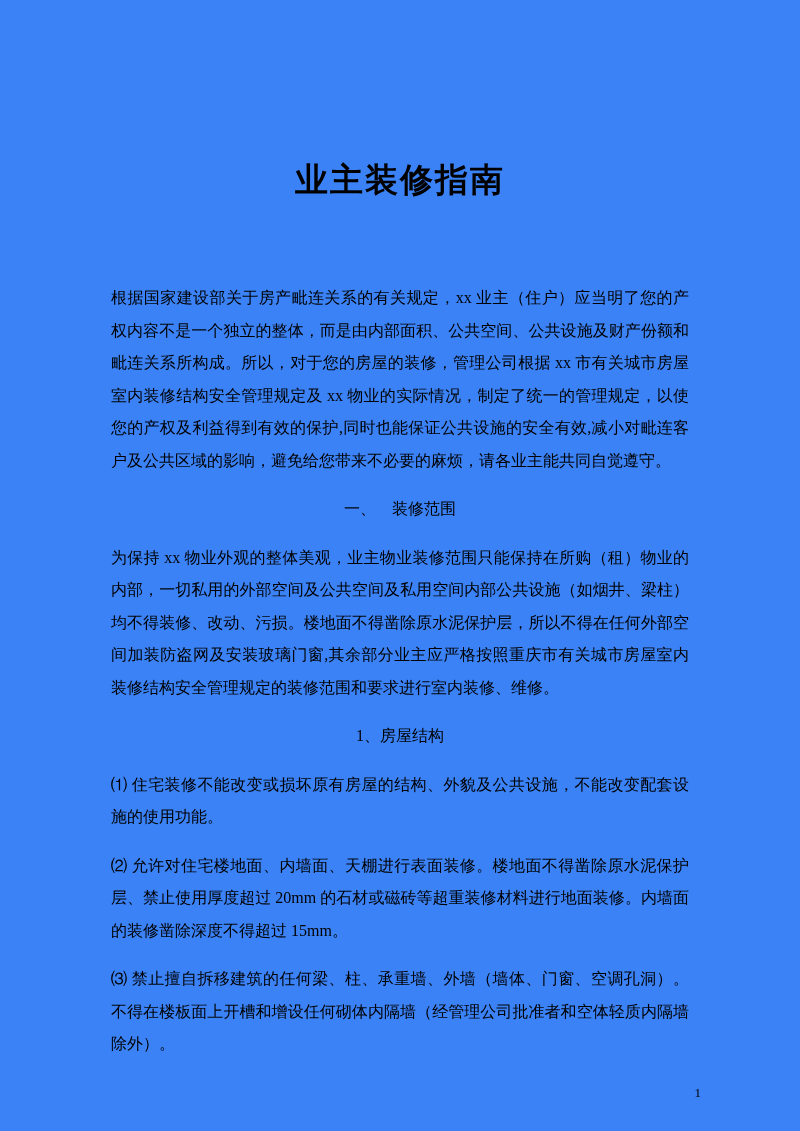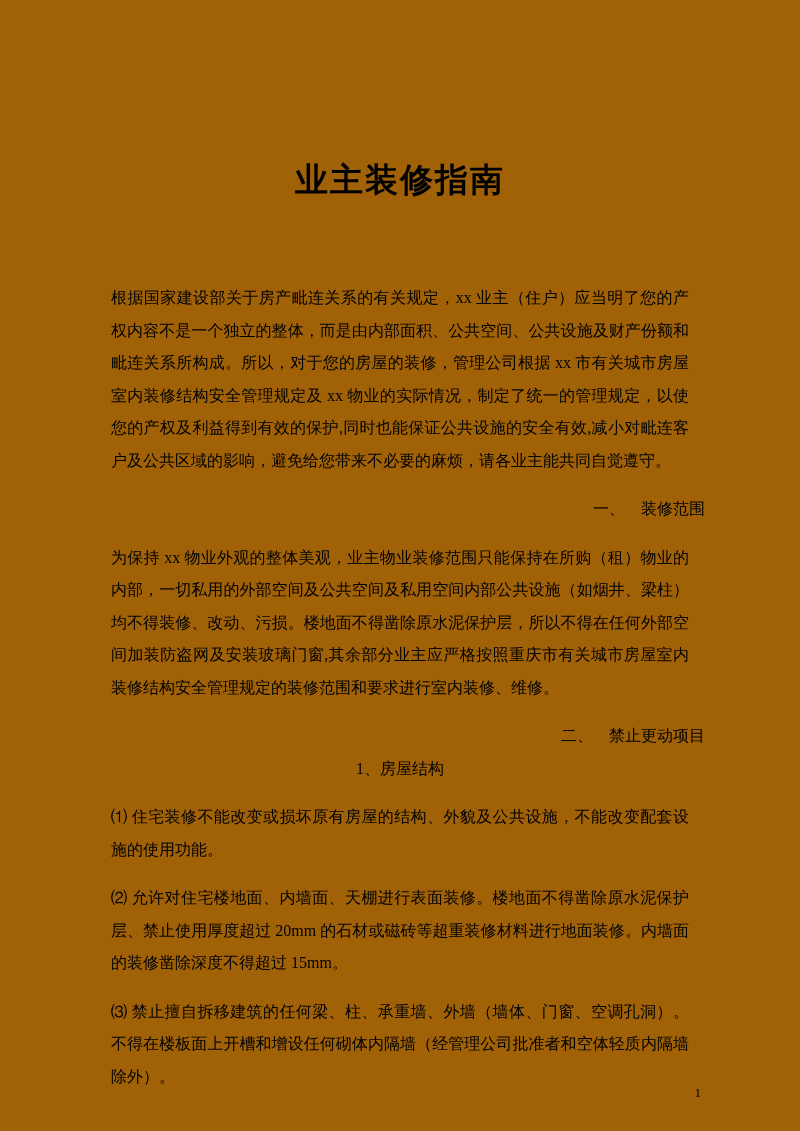--- a/index.html
+++ b/index.html
@@ -5,21 +5,21 @@
   html, body {
     margin: 0;
     padding: 0;
     background: #ffffff;
   }
   .page {
     position: relative;
     width: 800px;
     height: 1131px;
     margin: 0 auto;
-    background: #a16207;
+    background: #3b82f6;
     color: #000000;
     font-family: "Liberation Serif", "DejaVu Serif", serif;
     overflow: hidden;
     box-sizing: border-box;
   }
   .content {
     padding: 0 95px;
     box-sizing: border-box;
   }
   .doc-title {
@@ -36,21 +36,21 @@
     font-size: 16px;
     line-height: 32.5px;
     text-align: justify;
     text-justify: inter-ideograph;
     word-break: break-all;
   }
   p.section-heading {
     margin: 12px 0 0 0;
     font-size: 16px;
     line-height: 32.5px;
-    text-align: right;
+    text-align: center;
   }
   p.sub-heading {
     margin: 0;
     font-size: 16px;
     line-height: 32.5px;
     text-align: center;
   }
   .page-number {
     position: absolute;
     right: 99px;
@@ -67,21 +67,20 @@
   <div class="content">
 
     <h1 class="doc-title">业主装修指南</h1>
 
     <p class="body-par">根据国家建设部关于房产毗连关系的有关规定，xx 业主（住户）应当明了您的产权内容不是一个独立的整体，而是由内部面积、公共空间、公共设施及财产份额和毗连关系所构成。所以，对于您的房屋的装修，管理公司根据 xx 市有关城市房屋室内装修结构安全管理规定及 xx 物业的实际情况，制定了统一的管理规定，以使您的产权及利益得到有效的保护,同时也能保证公共设施的安全有效,减小对毗连客户及公共区域的影响，避免给您带来不必要的麻烦，请各业主能共同自觉遵守。</p>
 
     <p class="section-heading">一、　装修范围</p>
 
     <p class="body-par">为保持 xx 物业外观的整体美观，业主物业装修范围只能保持在所购（租）物业的内部，一切私用的外部空间及公共空间及私用空间内部公共设施（如烟井、梁柱）均不得装修、改动、污损。楼地面不得凿除原水泥保护层，所以不得在任何外部空间加装防盗网及安装玻璃门窗,其余部分业主应严格按照重庆市有关城市房屋室内装修结构安全管理规定的装修范围和要求进行室内装修、维修。</p>
 
-    <p class="section-heading">二、　禁止更动项目</p>
 
     <p class="sub-heading">1、房屋结构</p>
 
     <p class="body-par">⑴ 住宅装修不能改变或损坏原有房屋的结构、外貌及公共设施，不能改变配套设施的使用功能。</p>
 
     <p class="body-par">⑵ 允许对住宅楼地面、内墙面、天棚进行表面装修。楼地面不得凿除原水泥保护层、禁止使用厚度超过 20mm 的石材或磁砖等超重装修材料进行地面装修。内墙面的装修凿除深度不得超过 15mm。</p>
 
     <p class="body-par">⑶ 禁止擅自拆移建筑的任何梁、柱、承重墙、外墙（墙体、门窗、空调孔洞）。不得在楼板面上开槽和增设任何砌体内隔墙（经管理公司批准者和空体轻质内隔墙除外）。</p>
 
 

